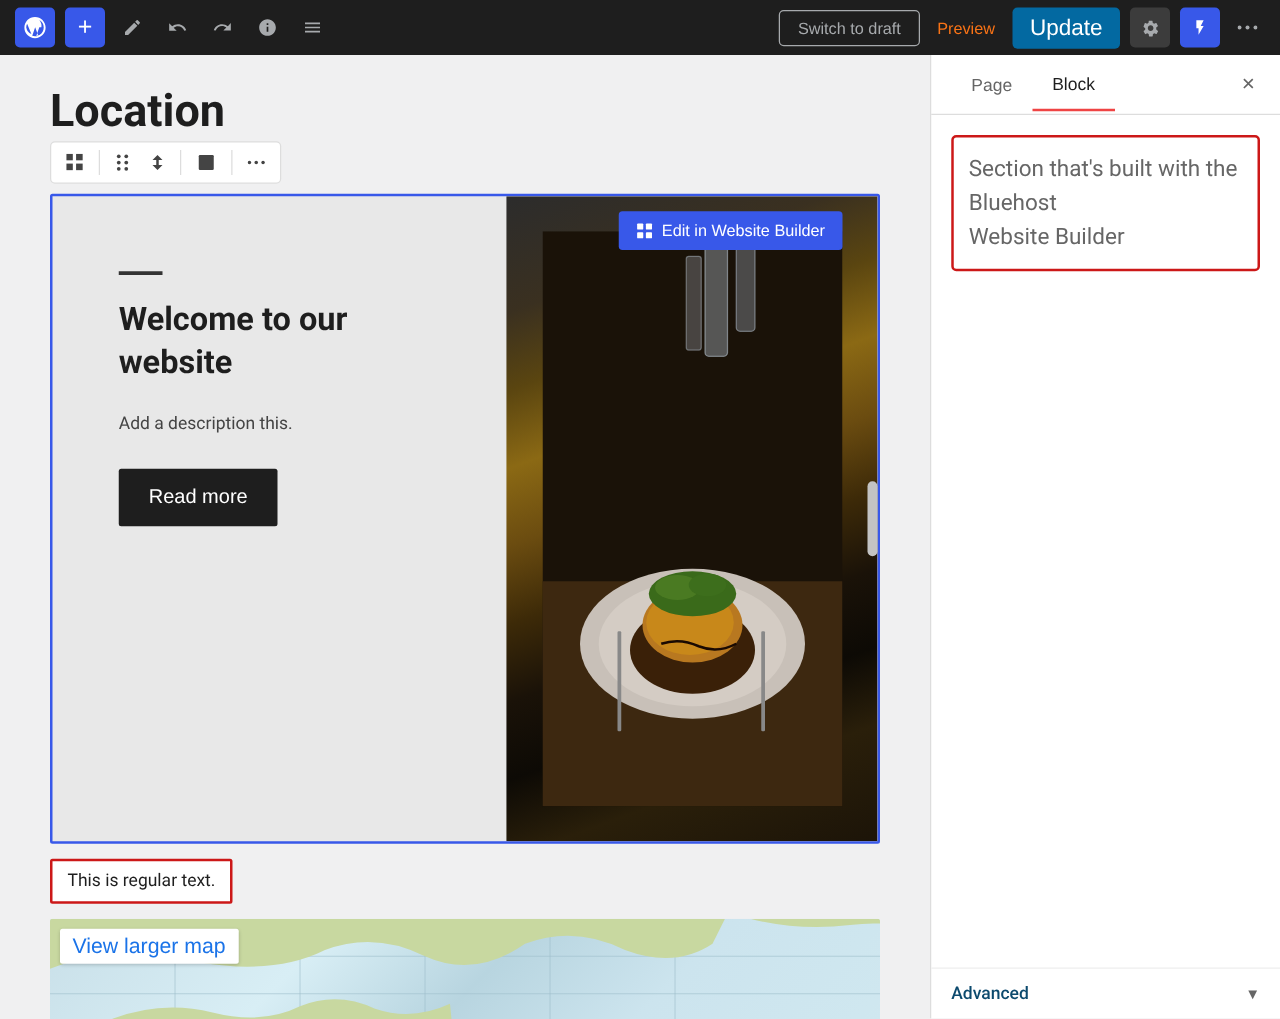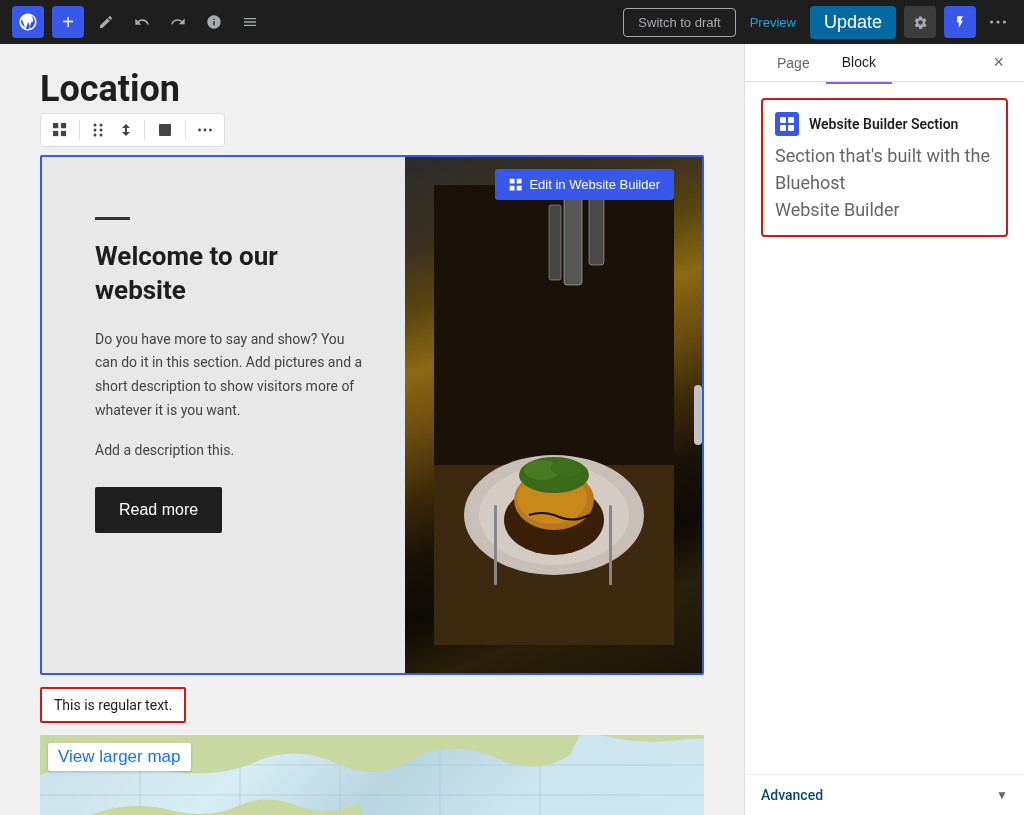--- a/index.html
+++ b/index.html
@@ -217,21 +217,21 @@
       border-left: 1px solid #ddd;
       display: flex;
       flex-direction: column;
       flex-shrink: 0;
     }
     .sidebar-header {
       display: flex;
       align-items: center;
       border-bottom: 1px solid #ddd;
       padding: 0 16px;
-      height: 38px;
+      height: 48px;
       justify-content: space-between;
     }
     .sidebar-tabs { display: flex; gap: 0; }
     .sidebar-tab {
       padding: 12px 16px;
       font-size: 14px;
       color: #666;
       cursor: pointer;
       border-bottom: 2px solid transparent;
       background: none; border: none;
@@ -342,21 +342,21 @@
         </svg>
     </button>
     <button class="tb-btn">
       <svg width="16" height="16" fill="#a7aaad" viewBox="0 0 24 24">
           <path d="M3 18h18v-2H3v2zm0-5h18v-2H3v2zm0-7v2h18V6H3z"></path>
         </svg>
     </button>
   </div>
   <div class="top-bar-right">
     <button class="tb-btn-outline">Switch to draft</button>
-    <button class="tb-btn" style="color:#0ea5e9;font-size:13px;">Preview</button>
+    <button class="tb-btn" style="color:#f97316;font-size:13px;">Preview</button>
     <button class="tb-btn-blue">Update</button>
     <button class="tb-icon-btn">
       <svg width="15" height="15" fill="#a7aaad" viewBox="0 0 24 24">
           <path d="M19.14 12.94c.04-.3.06-.61.06-.94 0-.32-.02-.64-.07-.94l2.03-1.58c.18-.14.23-.41.12-.61l-1.92-3.32a.49.49 0 00-.61-.18l-2.39.96a7.01 7.01 0 00-1.62-.94l-.36-2.54a.484.484 0 00-.48-.41h-3.84c-.24 0-.43.17-.47.41l-.36 2.54c-.59.24-1.13.57-1.62.94l-2.39-.96a.48.48 0 00-.61.18L2.98 9.87a.476.476 0 00.12.61l2.03 1.58c-.05.3-.09.63-.09.94s.02.64.07.94l-2.03 1.58a.47.47 0 00-.12.61l1.92 3.32c.12.22.37.29.61.18l2.39-.96c.5.38 1.03.7 1.62.94l.36 2.54c.05.24.24.41.48.41h3.84c.24 0 .44-.17.47-.41l.36-2.54c.59-.24 1.13-.56 1.62-.94l2.39.96c.22.08.49 0 .61-.18l1.92-3.32c.12-.22.07-.47-.12-.61l-2.01-1.58zM12 15.6c-1.98 0-3.6-1.62-3.6-3.6s1.62-3.6 3.6-3.6 3.6 1.62 3.6 3.6-1.62 3.6-3.6 3.6z"></path>
         </svg>
     </button>
     <button class="tb-icon-btn" style="background:#3858e9;">
       <svg width="14" height="14" fill="white" viewBox="0 0 24 24">
           <path d="M7 2v11h3v9l7-12h-4l4-8z"></path>
         </svg>
@@ -427,21 +427,20 @@
             <rect x="11" y="1" width="7" height="7" rx="1"></rect>
             <rect x="1" y="11" width="7" height="7" rx="1"></rect>
             <rect x="11" y="11" width="7" height="7" rx="1"></rect>
         </svg>
         <span>Edit in Website Builder</span>
       </button>
 
       <div class="wb-content">
         <div class="wb-divider"></div>
         <h2 class="wb-heading">Welcome to our website</h2>
-        <p class="wb-body">Do you have more to say and show? You can do it in this section. Add pictures and a short description to show visitors more of whatever it is you want.</p>
         <p class="wb-body2">Add a description this.</p>
         <button class="wb-read-more">Read more</button>
       </div>
 
       <div class="wb-image">
         <div class="food-img-placeholder">
 
           <svg width="240" height="460" viewBox="0 0 240 460" xmlns="http://www.w3.org/2000/svg">
 
             <rect width="240" height="460" fill="#1a1208"></rect>
@@ -501,39 +500,28 @@
       </div>
       <button class="map-view-btn">View larger map</button>
     </div>
 
   </div>
 
   <div class="sidebar">
     <div class="sidebar-header">
       <div class="sidebar-tabs">
         <button class="sidebar-tab">Page</button>
-        <button class="sidebar-tab active" style="border-bottom:2px solid #8b5cf6;">Block</button>
+        <button class="sidebar-tab active" style="border-bottom:2px solid #ef4444;">Block</button>
       </div>
       <button class="sidebar-close">×</button>
     </div>
 
     <div class="sidebar-content">
 
       <div class="block-panel">
-        <div class="block-panel-header">
-          <div class="block-icon">
-            <div class="block-icon-grid">
-              <div class="grid-dot"></div>
-              <div class="grid-dot"></div>
-              <div class="grid-dot"></div>
-              <div class="grid-dot"></div>
-            </div>
-          </div>
-          <span class="block-panel-title">Website Builder Section</span>
-        </div>
         <p class="block-panel-desc">Section that's built with the Bluehost</p>
         <p class="block-panel-desc">Website Builder</p>
       </div>
     </div>
 
     <div class="advanced-section">
       <span class="advanced-label">Advanced</span>
       <span class="chevron">▼</span>
     </div>
 

